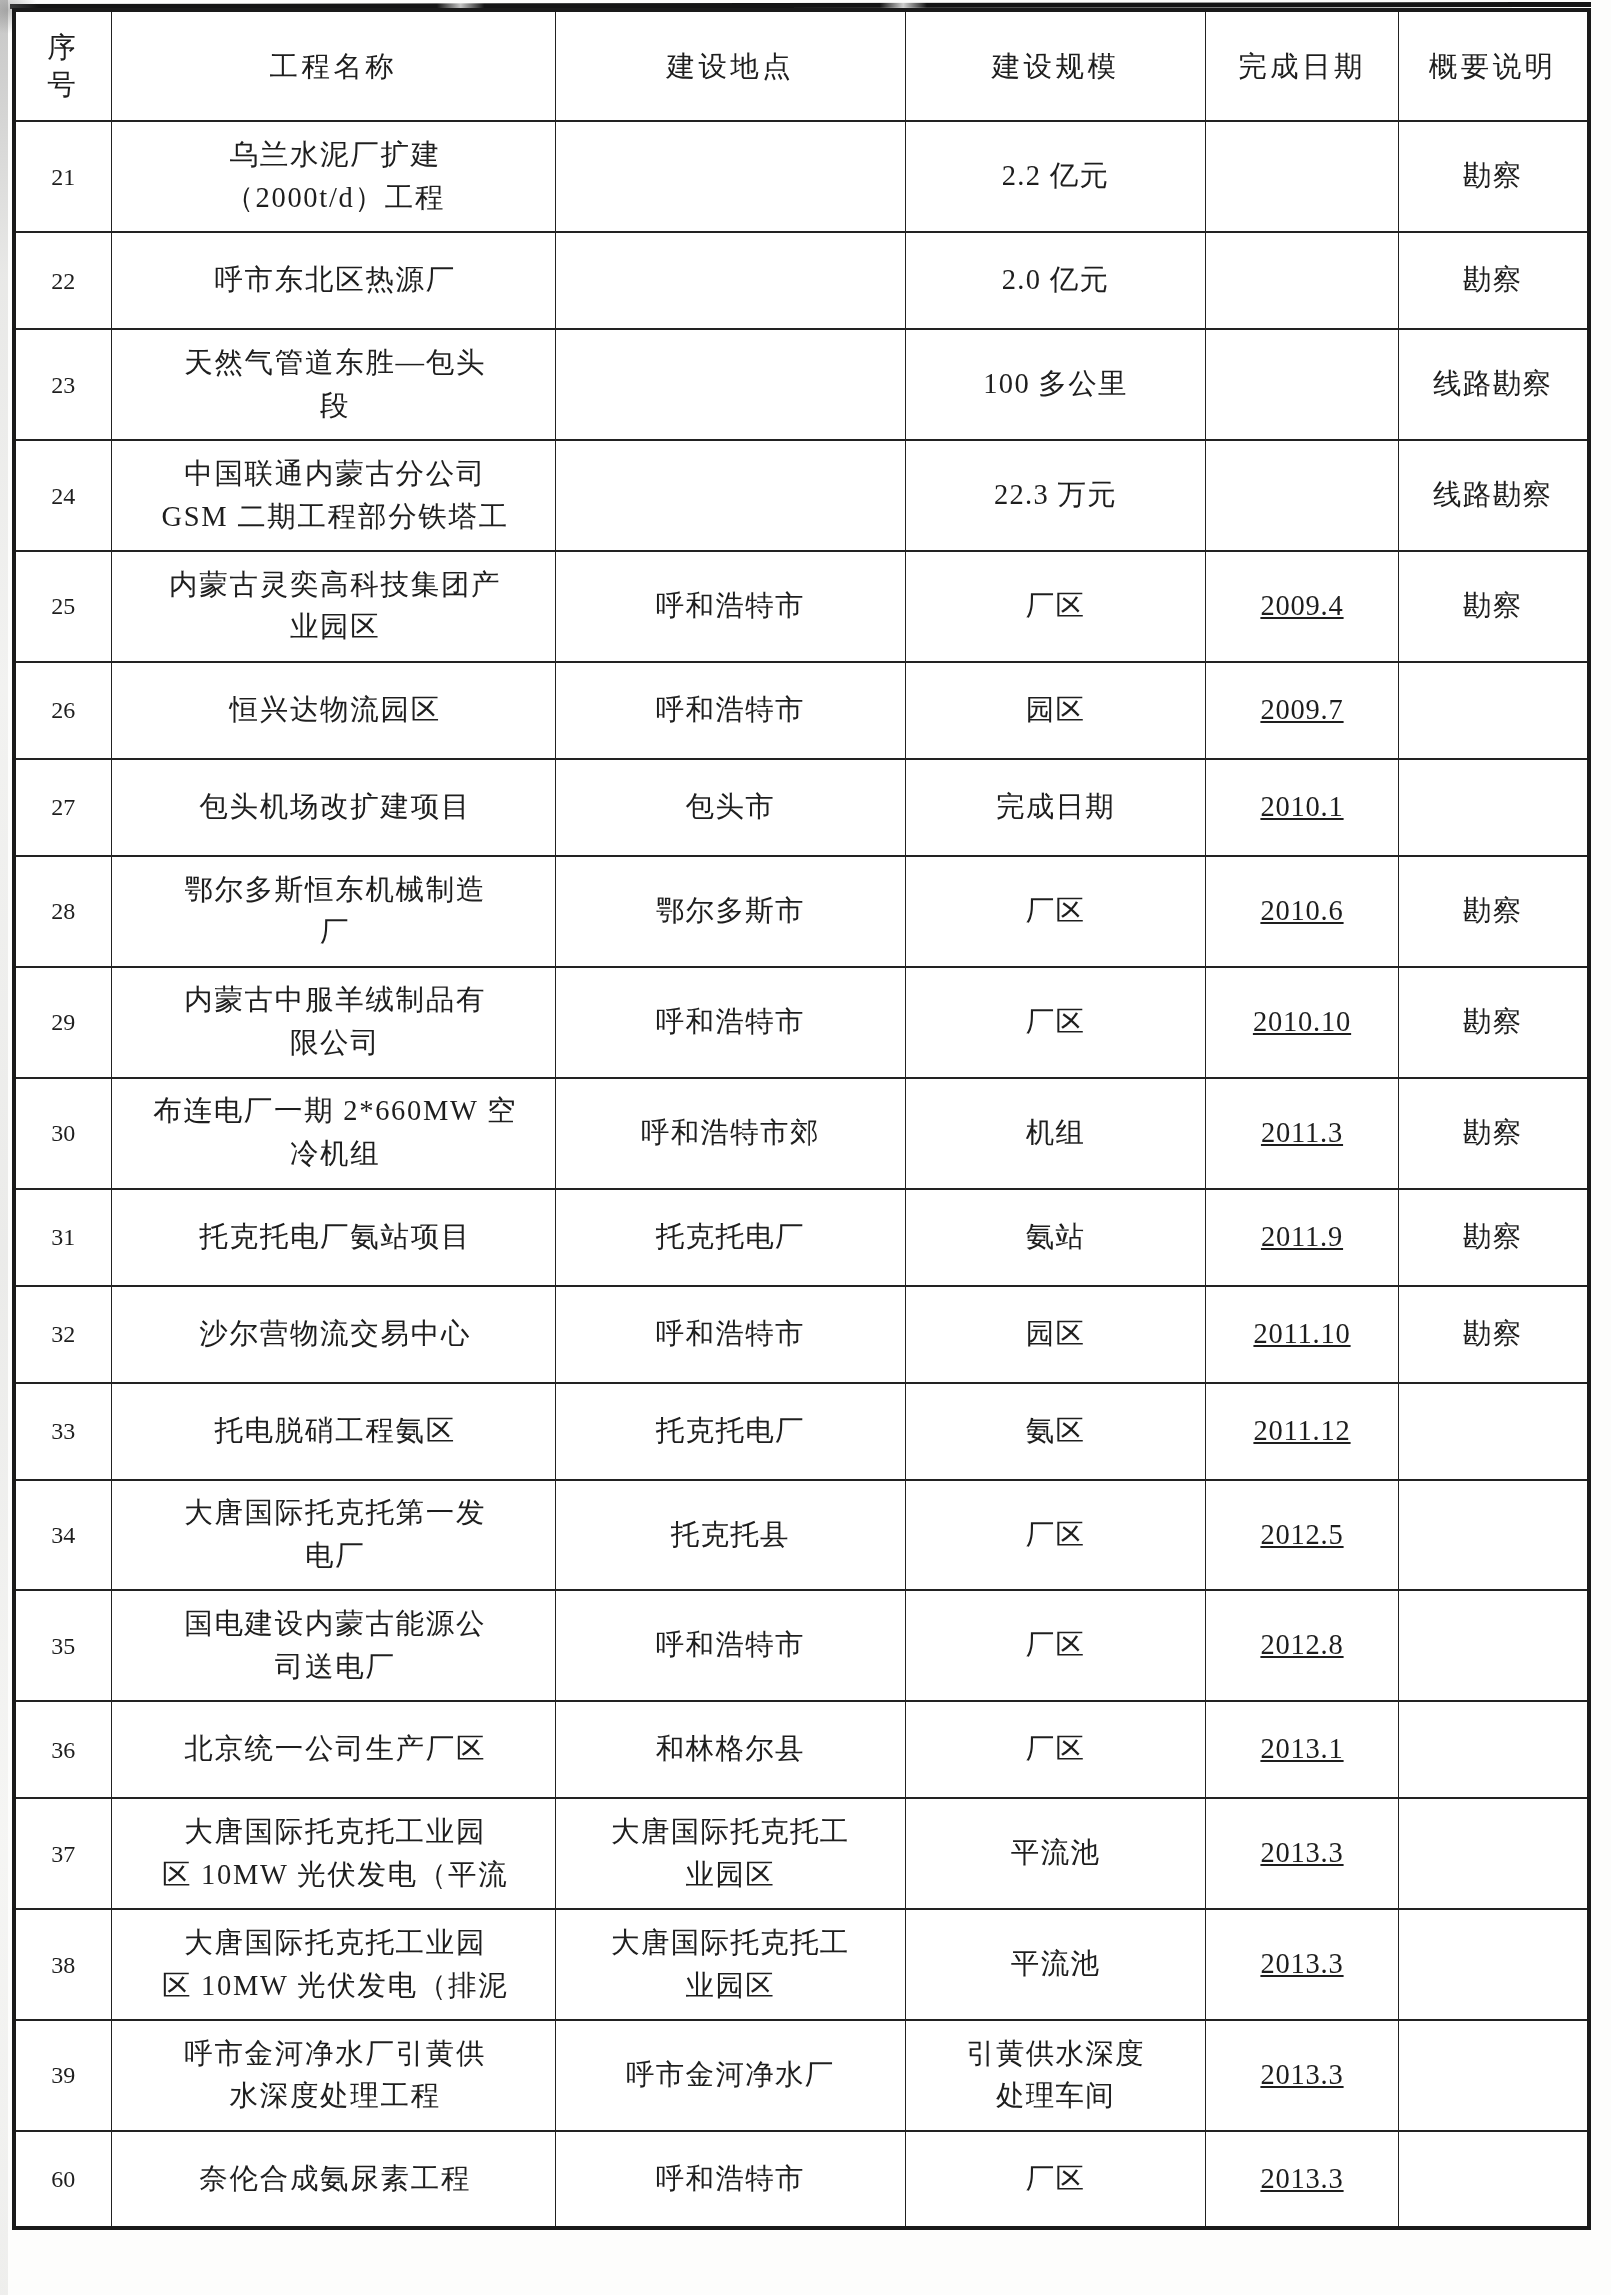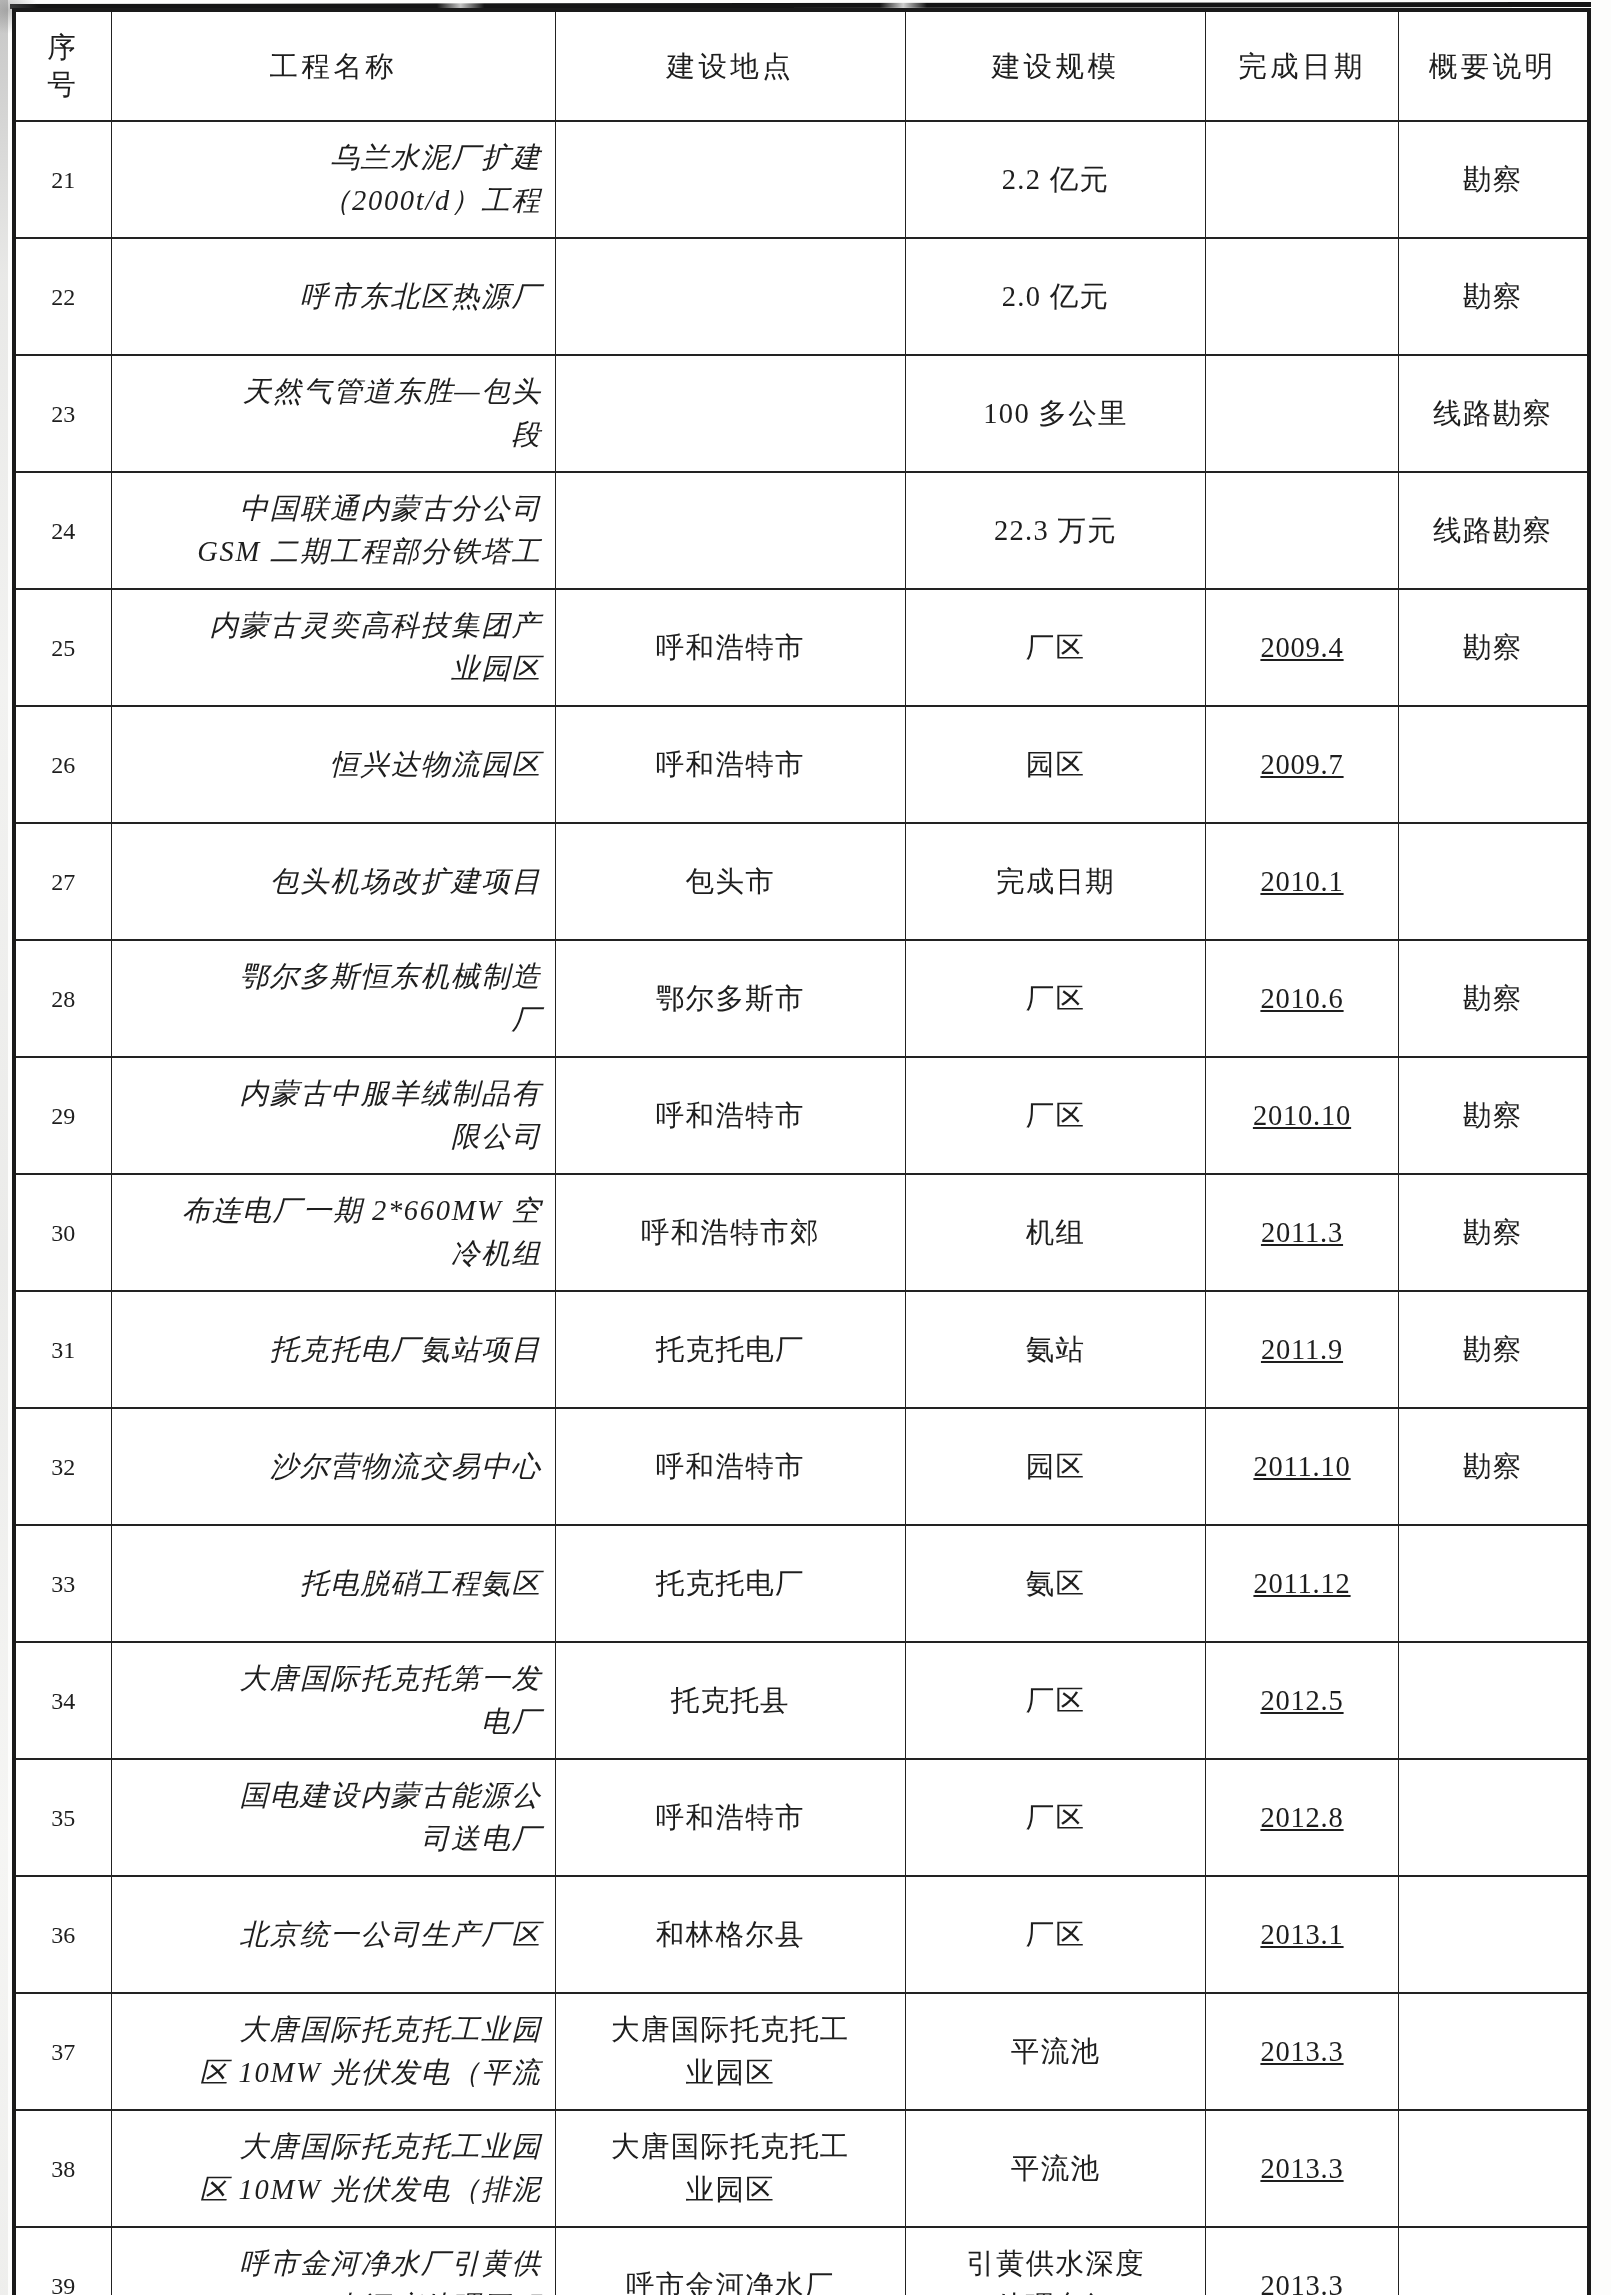--- a/index.html
+++ b/index.html
@@ -63,39 +63,38 @@
     font-weight: normal;
   }
   thead th {
     height: 106px;
     font-size: 28.5px;
     letter-spacing: 3.4px;
     text-align: center;
     border-bottom-width: 3.4px;
     line-height: 1.3;
   }
-  tbody tr { height: 117px; }
+  tbody tr { height: 97px; }
   tbody td {
     font-size: 28.5px;
     line-height: 1.5;
     padding: 11.7px 10px;
     text-align: center;
     letter-spacing: 1.3px;
   }
   tbody td.col-no {
     font-size: 24px;
     letter-spacing: 0;
     padding: 11.7px 3.4px;
   }
   tbody td.col-name {
-    text-align: right;
+    text-align: center;
     padding-left: 17px;
     padding-right: 13.4px;
     letter-spacing: 1.7px;
-    font-style: italic;
   }
   tbody td.col-date {
     letter-spacing: 0.8px;
     text-decoration: underline;
   }
 </style>
 </head>
 <body>
 
 <div class="edge-streak-left"></div>

